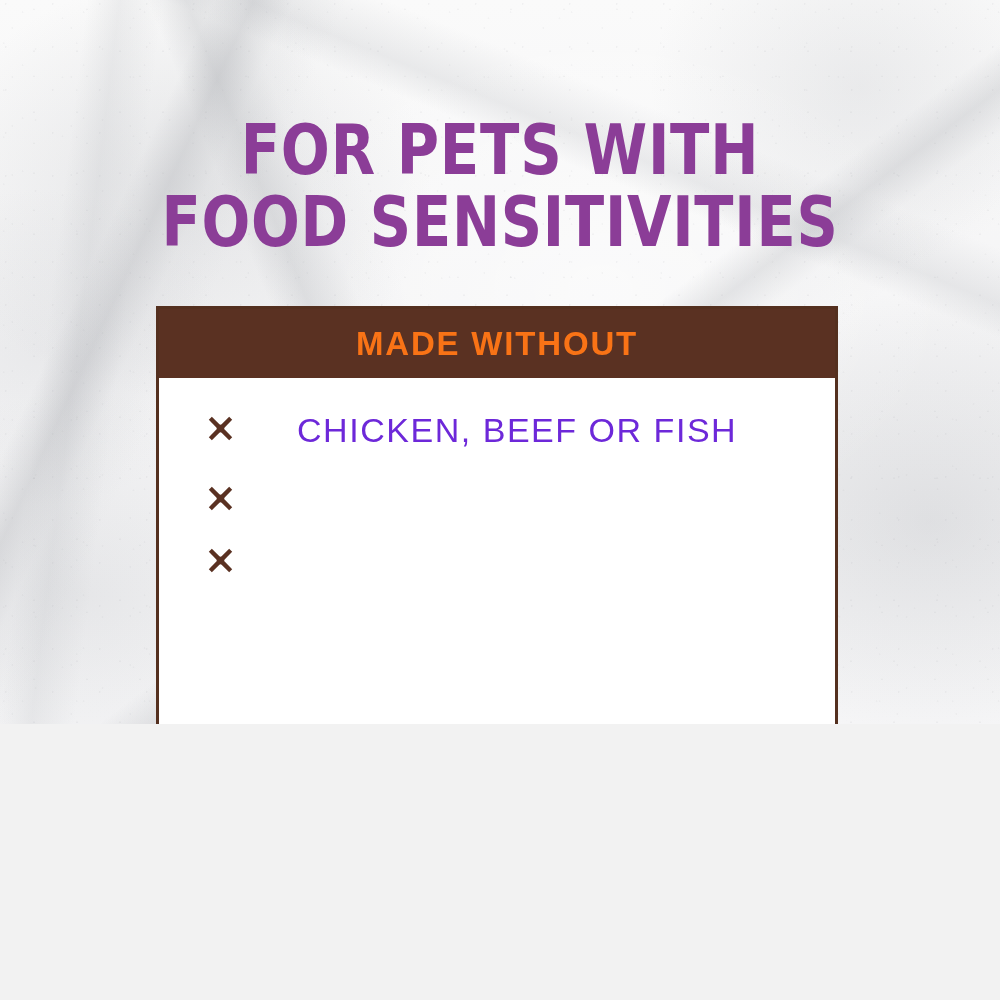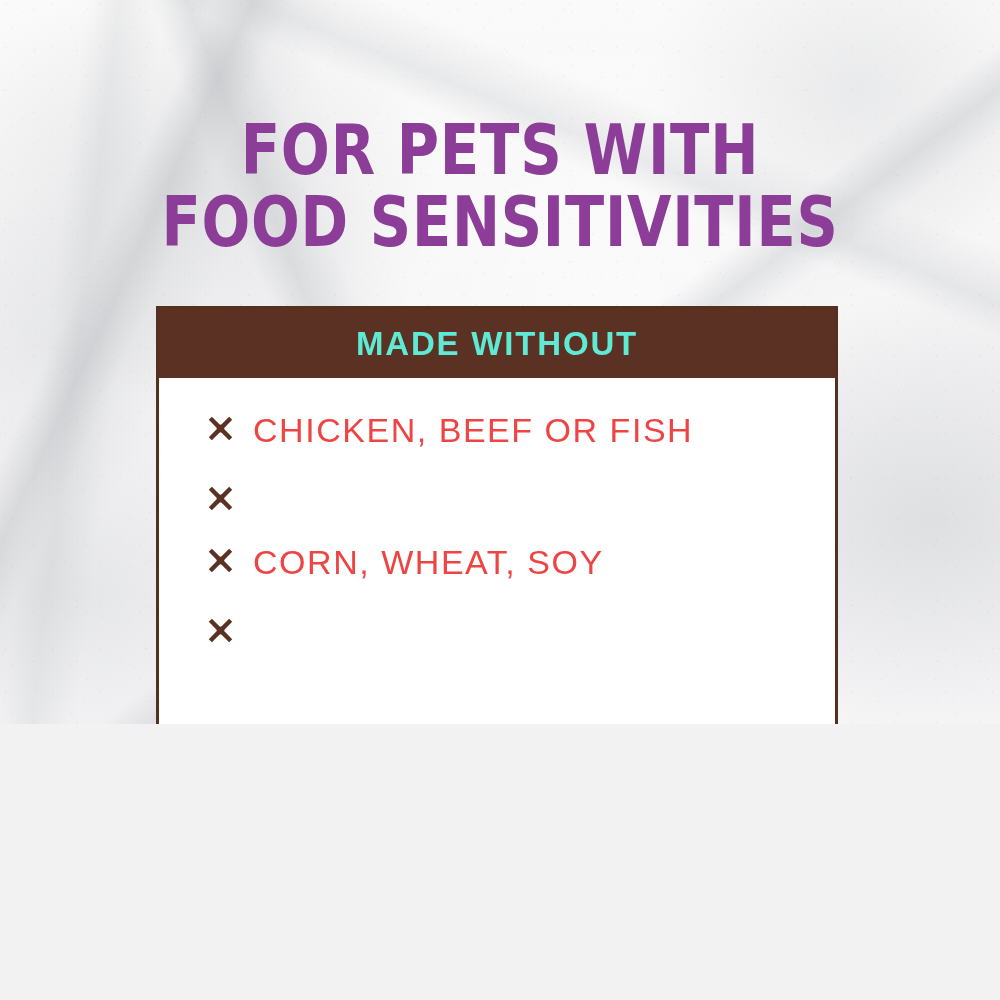--- a/index.html
+++ b/index.html
@@ -117,21 +117,21 @@
   #card-header {
     background: #5A3122;
     height: 69px;
     flex: 0 0 69px;
     display: flex;
     align-items: center;
     justify-content: center;
   }
 
   #card-header-title {
-    color: #5eead4;
+    color: #f97316;
     font-family: "Liberation Sans", sans-serif;
     font-weight: 700;
     font-size: 33px;
     letter-spacing: 0.055em;
     text-transform: uppercase;
     white-space: nowrap;
   }
 
   #card-body {
     flex: 1 1 auto;
@@ -164,28 +164,29 @@
     margin-right: 19px;
   }
 
   .x-mark svg {
     display: block;
     width: 27px;
     height: 27px;
   }
 
   .exclusion-text {
-    color: #ef4444;
+    color: #6d28d9;
     font-family: "Liberation Sans", sans-serif;
     font-weight: 400;
     font-size: 34px;
     letter-spacing: 0.045em;
     line-height: 1.18;
     text-transform: uppercase;
     white-space: pre-line;
+    margin-left: 44px;
   }
 </style>
 </head>
 <body>
 
 <div id="poster">
 
   <div id="marble"></div>
   <div id="marble-grain"></div>
 
@@ -214,28 +215,20 @@
 
 
         <li class="exclusion-item">
           <span class="x-mark">
             <svg viewBox="0 0 24 24" aria-hidden="true">
               <path fill="#5A3122" d="M4.3 1.6 L1.6 4.3 L8.1 10.8 C8.9 11.6 8.9 12.4 8.1 13.2 L1.6 19.7 L4.3 22.4 L10.8 15.9 C11.6 15.1 12.4 15.1 13.2 15.9 L19.7 22.4 L22.4 19.7 L15.9 13.2 C15.1 12.4 15.1 11.6 15.9 10.8 L22.4 4.3 L19.7 1.6 L13.2 8.1 C12.4 8.9 11.6 8.9 10.8 8.1 Z"></path>
             </svg>
           </span>
         </li>
 
-        <li class="exclusion-item">
-          <span class="x-mark">
-            <svg viewBox="0 0 24 24" aria-hidden="true">
-              <path fill="#5A3122" d="M4.3 1.6 L1.6 4.3 L8.1 10.8 C8.9 11.6 8.9 12.4 8.1 13.2 L1.6 19.7 L4.3 22.4 L10.8 15.9 C11.6 15.1 12.4 15.1 13.2 15.9 L19.7 22.4 L22.4 19.7 L15.9 13.2 C15.1 12.4 15.1 11.6 15.9 10.8 L22.4 4.3 L19.7 1.6 L13.2 8.1 C12.4 8.9 11.6 8.9 10.8 8.1 Z"></path>
-            </svg>
-          </span>
-          <span class="exclusion-text">CORN, WHEAT, SOY</span>
-        </li>
 
 
         <li class="exclusion-item">
           <span class="x-mark">
             <svg viewBox="0 0 24 24" aria-hidden="true">
               <path fill="#5A3122" d="M4.3 1.6 L1.6 4.3 L8.1 10.8 C8.9 11.6 8.9 12.4 8.1 13.2 L1.6 19.7 L4.3 22.4 L10.8 15.9 C11.6 15.1 12.4 15.1 13.2 15.9 L19.7 22.4 L22.4 19.7 L15.9 13.2 C15.1 12.4 15.1 11.6 15.9 10.8 L22.4 4.3 L19.7 1.6 L13.2 8.1 C12.4 8.9 11.6 8.9 10.8 8.1 Z"></path>
             </svg>
           </span>
         </li>
 

